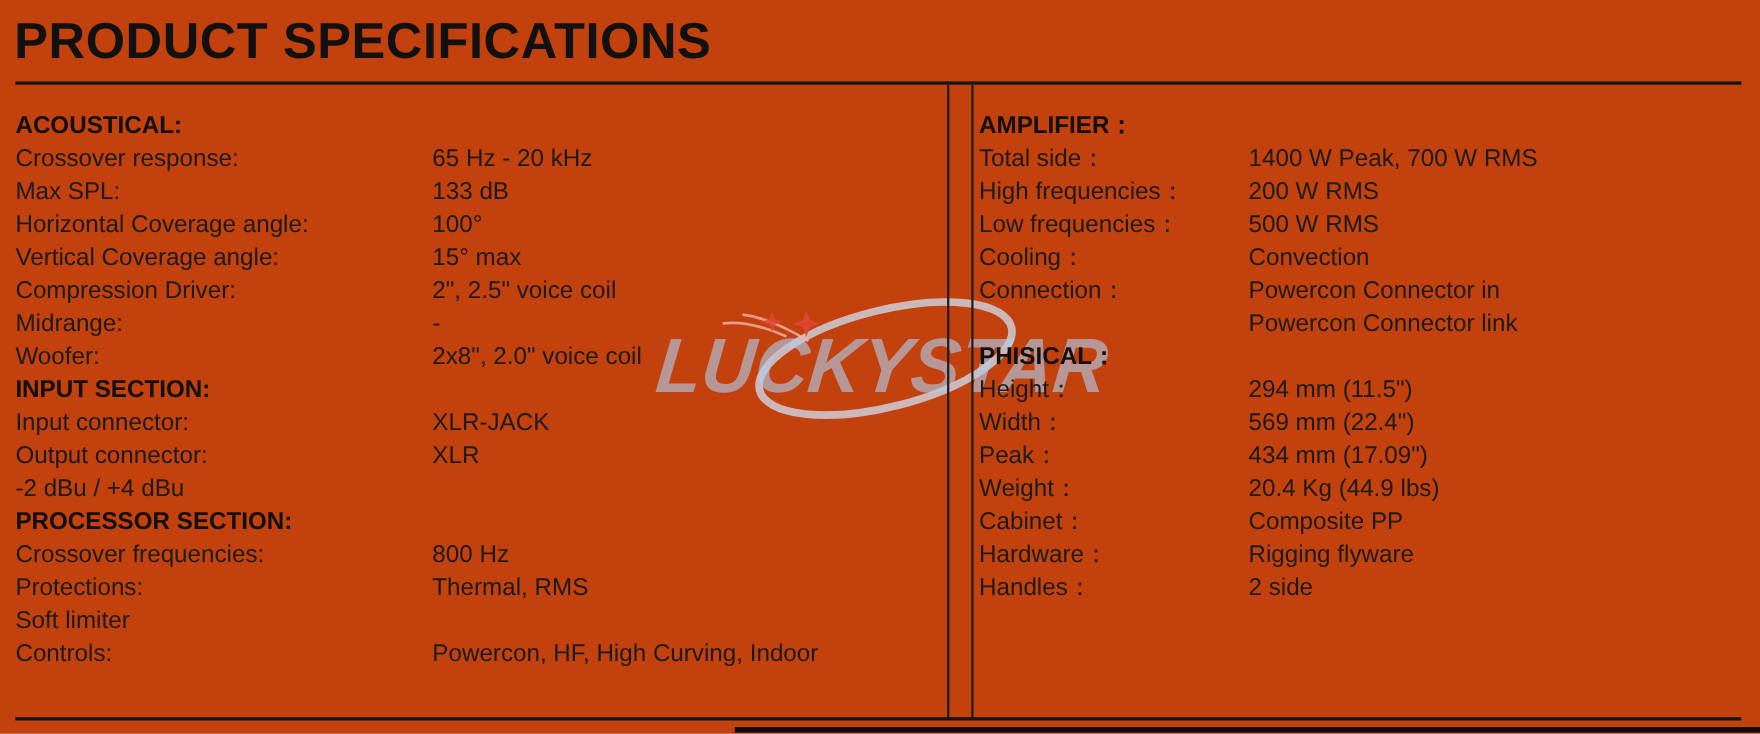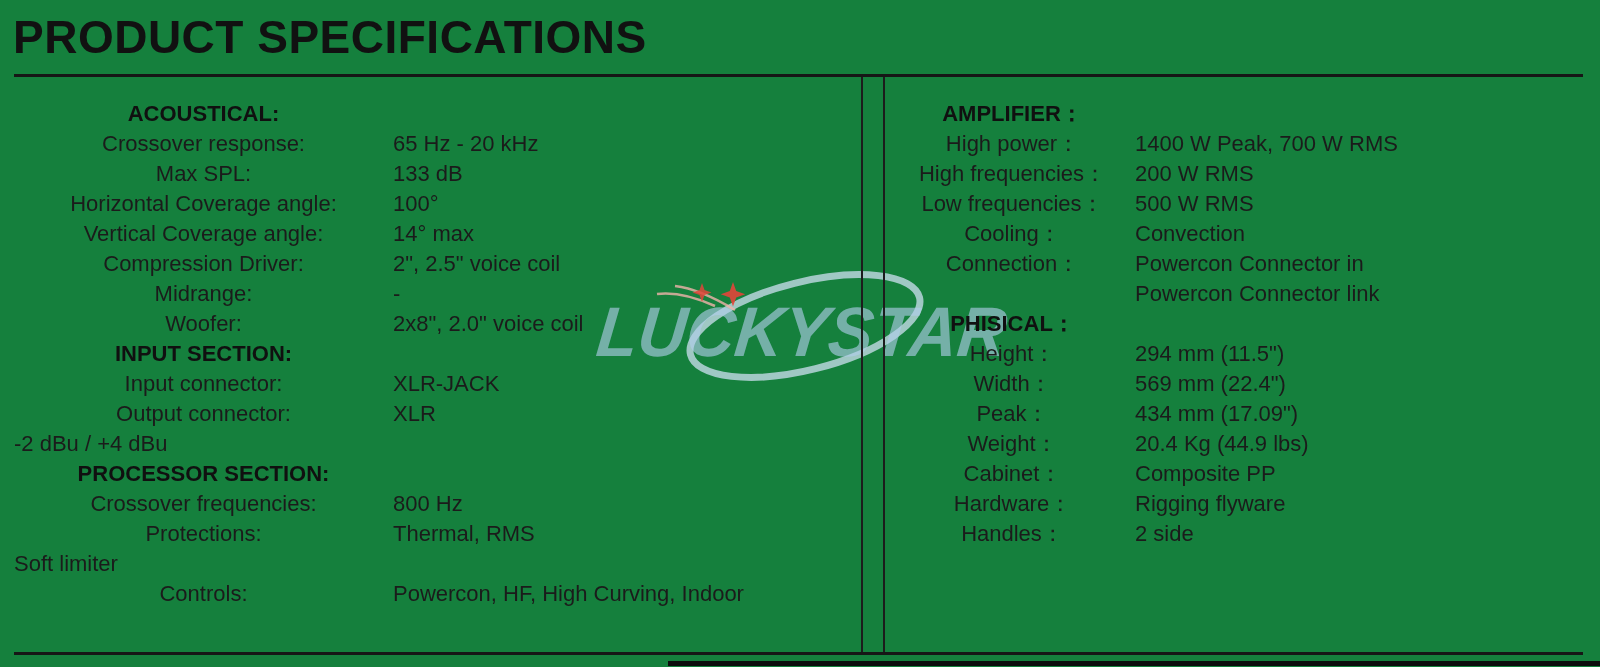--- a/index.html
+++ b/index.html
@@ -1,38 +1,38 @@
 <!DOCTYPE html>
 <html><head>
 <meta charset="utf-8">
 <style>
   html,body{margin:0;padding:0;}
   body{
     width:1600px;height:667px;overflow:hidden;background:#ffffff;
     font-family:"Liberation Sans", sans-serif;color:#1b1b1b;
     position:relative;
   }
-  .page{position:absolute;inset:0;background:#15803d;}
+  .page{position:absolute;inset:0;background:#c2410c;}
   .title{
     position:absolute;left:13px;top:10px;margin:0;
     font-size:46px;font-weight:bold;letter-spacing:0.5px;color:#111;
     white-space:nowrap;
   }
   .rule{position:absolute;background:#161616;}
   .rule-top{left:14px;top:74px;width:1569px;height:3px;}
   .rule-bottom{left:14px;top:652px;width:1569px;height:3px;}
   .rule-next{left:668px;top:661px;width:932px;height:5px;background:#0d0d0d;}
   .vline{position:absolute;top:77px;height:577px;width:2px;background:#1c1c1c;}
   .vline-1{left:861px;}
   .vline-2{left:883px;}
   .col{position:absolute;top:99px;z-index:2;}
   .col-left{left:14px;width:830px;}
   .col-right{left:890px;width:700px;}
   .row{display:flex;height:30px;line-height:30px;font-size:22px;white-space:nowrap;}
-  .lbl{text-align:center;flex:none;}
+  .lbl{text-align:left;flex:none;}
   .col-left .lbl{width:379px;}
   .col-left .val{}
   .col-right .lbl{width:245px;}
   .col-right .val{margin-left:0;}
   .hdr{font-weight:bold;color:#101010;}
   
   .watermark{position:absolute;left:565px;top:258px;width:450px;height:130px;z-index:0;pointer-events:none;}
   .wm-svg{position:absolute;left:0;top:0;}
   .wm-text{
     position:absolute;left:28px;top:34px;
@@ -73,21 +73,21 @@
     <div class="row">
       <div class="lbl">Max SPL:</div>
       <div class="val">133 dB</div>
     </div>
     <div class="row">
       <div class="lbl">Horizontal Coverage angle:</div>
       <div class="val">100°</div>
     </div>
     <div class="row">
       <div class="lbl">Vertical Coverage angle:</div>
-      <div class="val">14° max</div>
+      <div class="val">15° max</div>
     </div>
     <div class="row">
       <div class="lbl">Compression Driver:</div>
       <div class="val">2", 2.5" voice coil</div>
     </div>
     <div class="row">
       <div class="lbl">Midrange:</div>
       <div class="val">-</div>
     </div>
     <div class="row">
@@ -132,21 +132,21 @@
 
   <div class="vline vline-1"></div>
   <div class="vline vline-2"></div>
 
   <div class="col col-right">
     <div class="row">
       <div class="lbl hdr">AMPLIFIER：</div>
       <div class="val"></div>
     </div>
     <div class="row">
-      <div class="lbl">High power：</div>
+      <div class="lbl">Total side：</div>
       <div class="val">1400 W Peak, 700 W RMS</div>
     </div>
     <div class="row">
       <div class="lbl">High frequencies：</div>
       <div class="val">200 W RMS</div>
     </div>
     <div class="row">
       <div class="lbl">Low frequencies：</div>
       <div class="val">500 W RMS</div>
     </div>

